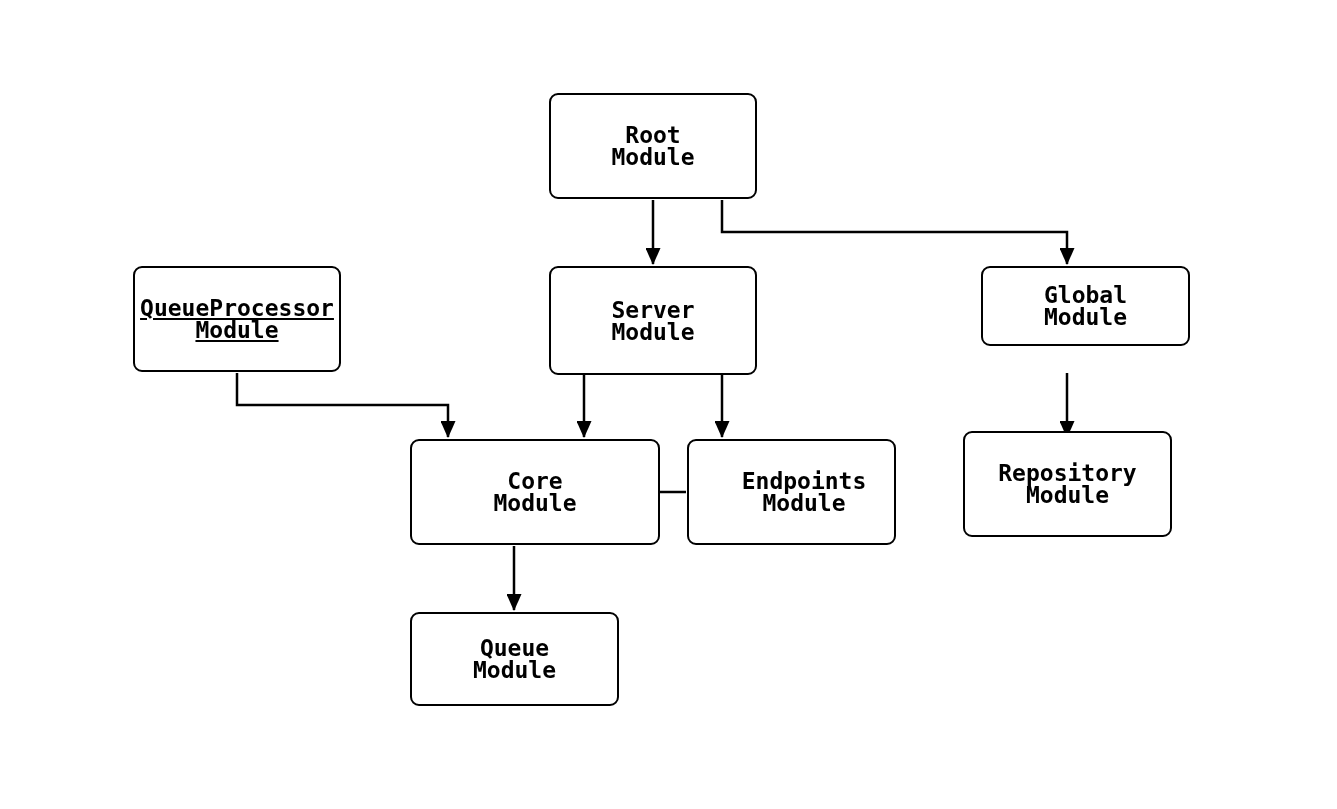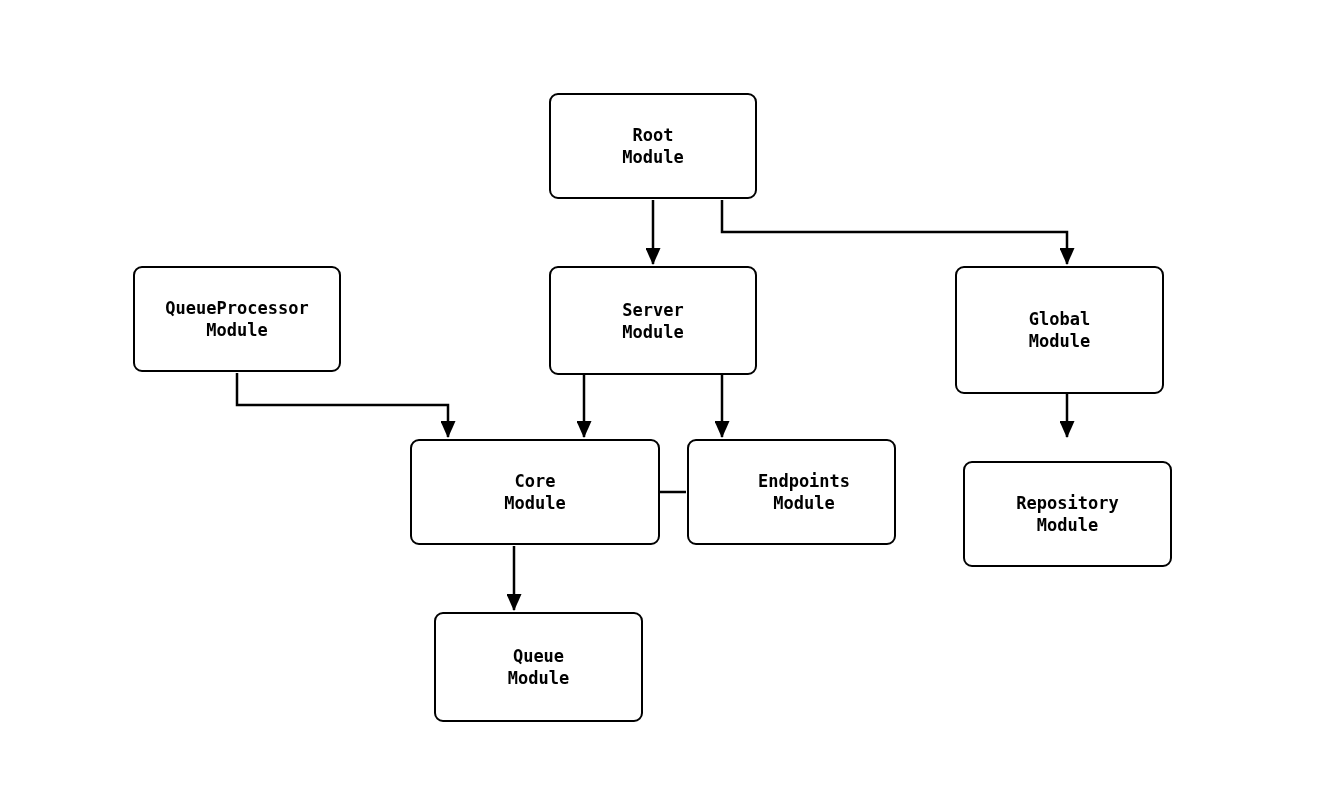--- a/index.html
+++ b/index.html
@@ -34,21 +34,21 @@
     position: absolute;
     display: flex;
     flex-direction: column;
     align-items: center;
     justify-content: center;
     background: var(--node-fill, #ffffff);
     border: 2.5px solid var(--ink, #000000);
     border-radius: 9px;
     color: var(--ink, #000000);
     font-weight: bold;
-    font-size: 17px;
+    font-size: 23px;
     line-height: 22px;
     text-align: center;
   }
   .node-line { display: block; white-space: pre; }
 </style>
 </head>
 <body>
 
 <div class="canvas">
   <svg class="edges-layer" width="1337" height="809" viewBox="0 0 1337 809" xmlns="http://www.w3.org/2000/svg">
@@ -66,42 +66,42 @@
         <polyline points="686,492 622,492" class="edge" marker-end="url(#arrowhead)"></polyline>
         <polyline points="1067,373 1067,437" class="edge" marker-end="url(#arrowhead)"></polyline>
         <polyline points="514,546 514,610" class="edge" marker-end="url(#arrowhead)"></polyline>
       </g>
   </svg>
   <div id="node-layer">
       <div class="node" style="left: 549px; top: 93px; width: 208px; height: 106px;">
         <span class="node-line">Root</span>
         <span class="node-line">Module</span>
       </div>
-      <div class="node" style="left: 133px; top: 266px; width: 208px; height: 106px;">
+      <div class="node" style="left: 133px; top: 266px; width: 208px; height: 106px; text-decoration: underline;">
         <span class="node-line">QueueProcessor</span>
         <span class="node-line">Module</span>
       </div>
       <div class="node" style="left: 549px; top: 266px; width: 208px; height: 109px;">
         <span class="node-line">Server</span>
         <span class="node-line">Module</span>
       </div>
-      <div class="node" style="left: 955px; top: 266px; width: 209px; height: 128px;">
+      <div class="node" style="left: 981px; top: 266px; width: 209px; height: 80px;">
         <span class="node-line">Global</span>
         <span class="node-line">Module</span>
       </div>
       <div class="node" style="left: 410px; top: 439px; width: 250px; height: 106px;">
         <span class="node-line">Core</span>
         <span class="node-line">Module</span>
       </div>
       <div class="node" style="left: 687px; top: 439px; width: 209px; height: 106px; padding-left: 25px;">
         <span class="node-line">Endpoints</span>
         <span class="node-line">Module</span>
       </div>
-      <div class="node" style="left: 963px; top: 461px; width: 209px; height: 106px;">
+      <div class="node" style="left: 963px; top: 431px; width: 209px; height: 106px;">
         <span class="node-line">Repository</span>
         <span class="node-line">Module</span>
       </div>
-      <div class="node" style="left: 434px; top: 612px; width: 209px; height: 110px; justify-content: center;">
+      <div class="node" style="left: 410px; top: 612px; width: 209px; height: 94px; justify-content: center;">
         <span class="node-line">Queue</span>
         <span class="node-line">Module</span>
       </div>
     </div>
 </div>
 
 </body></html>

